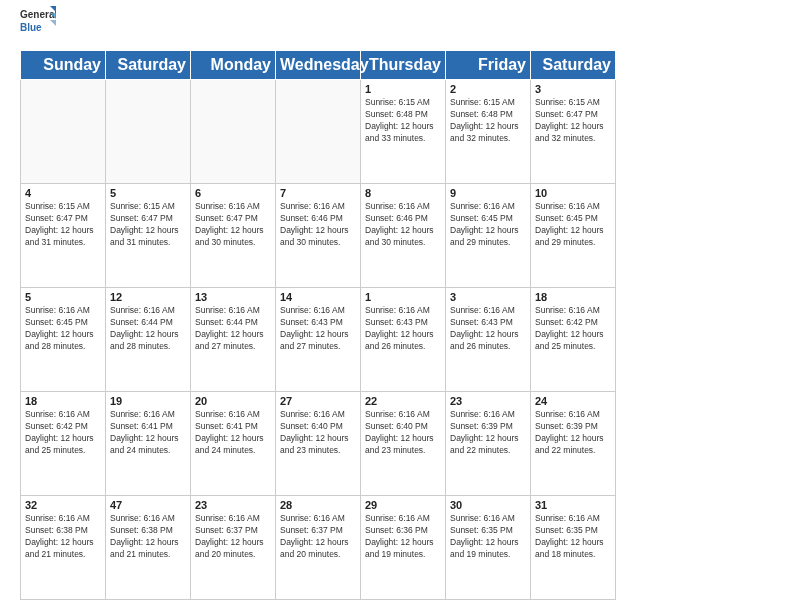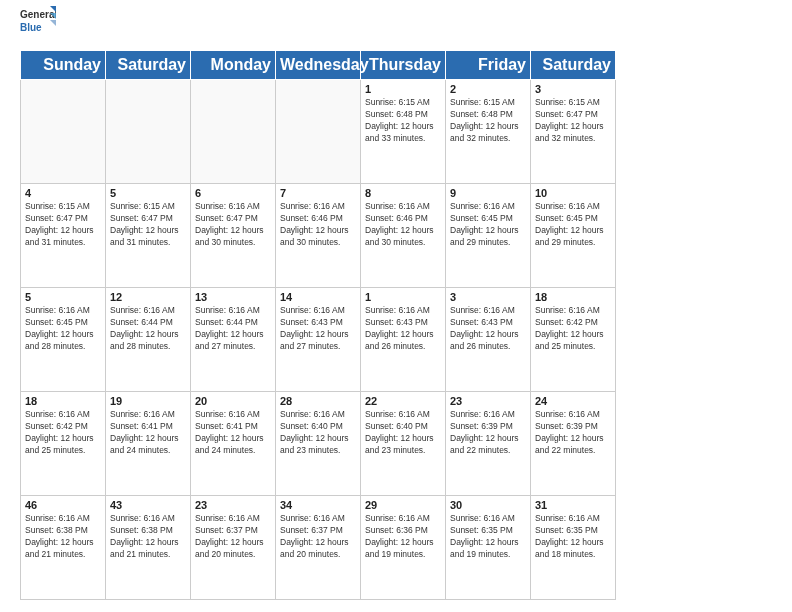--- a/index.html
+++ b/index.html
@@ -258,72 +258,72 @@
 and 24 minutes.</div>
           </td>
           <td>
             <div class="day-number">20</div>
             <div class="day-info" style="white-space: pre-line;">Sunrise: 6:16 AM
 Sunset: 6:41 PM
 Daylight: 12 hours
 and 24 minutes.</div>
           </td>
           <td>
+            <div class="day-number">27</div>
+            <div class="day-info" style="white-space: pre-line;">Sunrise: 6:16 AM
+Sunset: 6:40 PM
+Daylight: 12 hours
+and 23 minutes.</div>
+          </td>
+          <td>
+            <div class="day-number">22</div>
+            <div class="day-info" style="white-space: pre-line;">Sunrise: 6:16 AM
+Sunset: 6:40 PM
+Daylight: 12 hours
+and 23 minutes.</div>
+          </td>
+          <td>
+            <div class="day-number">23</div>
+            <div class="day-info" style="white-space: pre-line;">Sunrise: 6:16 AM
+Sunset: 6:39 PM
+Daylight: 12 hours
+and 22 minutes.</div>
+          </td>
+          <td>
+            <div class="day-number">24</div>
+            <div class="day-info" style="white-space: pre-line;">Sunrise: 6:16 AM
+Sunset: 6:39 PM
+Daylight: 12 hours
+and 22 minutes.</div>
+          </td>
+        </tr>
+        <tr>
+          <td>
+            <div class="day-number">32</div>
+            <div class="day-info" style="white-space: pre-line;">Sunrise: 6:16 AM
+Sunset: 6:38 PM
+Daylight: 12 hours
+and 21 minutes.</div>
+          </td>
+          <td>
+            <div class="day-number">47</div>
+            <div class="day-info" style="white-space: pre-line;">Sunrise: 6:16 AM
+Sunset: 6:38 PM
+Daylight: 12 hours
+and 21 minutes.</div>
+          </td>
+          <td>
+            <div class="day-number">23</div>
+            <div class="day-info" style="white-space: pre-line;">Sunrise: 6:16 AM
+Sunset: 6:37 PM
+Daylight: 12 hours
+and 20 minutes.</div>
+          </td>
+          <td>
             <div class="day-number">28</div>
-            <div class="day-info" style="white-space: pre-line;">Sunrise: 6:16 AM
-Sunset: 6:40 PM
-Daylight: 12 hours
-and 23 minutes.</div>
-          </td>
-          <td>
-            <div class="day-number">22</div>
-            <div class="day-info" style="white-space: pre-line;">Sunrise: 6:16 AM
-Sunset: 6:40 PM
-Daylight: 12 hours
-and 23 minutes.</div>
-          </td>
-          <td>
-            <div class="day-number">23</div>
-            <div class="day-info" style="white-space: pre-line;">Sunrise: 6:16 AM
-Sunset: 6:39 PM
-Daylight: 12 hours
-and 22 minutes.</div>
-          </td>
-          <td>
-            <div class="day-number">24</div>
-            <div class="day-info" style="white-space: pre-line;">Sunrise: 6:16 AM
-Sunset: 6:39 PM
-Daylight: 12 hours
-and 22 minutes.</div>
-          </td>
-        </tr>
-        <tr>
-          <td>
-            <div class="day-number">46</div>
-            <div class="day-info" style="white-space: pre-line;">Sunrise: 6:16 AM
-Sunset: 6:38 PM
-Daylight: 12 hours
-and 21 minutes.</div>
-          </td>
-          <td>
-            <div class="day-number">43</div>
-            <div class="day-info" style="white-space: pre-line;">Sunrise: 6:16 AM
-Sunset: 6:38 PM
-Daylight: 12 hours
-and 21 minutes.</div>
-          </td>
-          <td>
-            <div class="day-number">23</div>
-            <div class="day-info" style="white-space: pre-line;">Sunrise: 6:16 AM
-Sunset: 6:37 PM
-Daylight: 12 hours
-and 20 minutes.</div>
-          </td>
-          <td>
-            <div class="day-number">34</div>
             <div class="day-info" style="white-space: pre-line;">Sunrise: 6:16 AM
 Sunset: 6:37 PM
 Daylight: 12 hours
 and 20 minutes.</div>
           </td>
           <td>
             <div class="day-number">29</div>
             <div class="day-info" style="white-space: pre-line;">Sunrise: 6:16 AM
 Sunset: 6:36 PM
 Daylight: 12 hours

